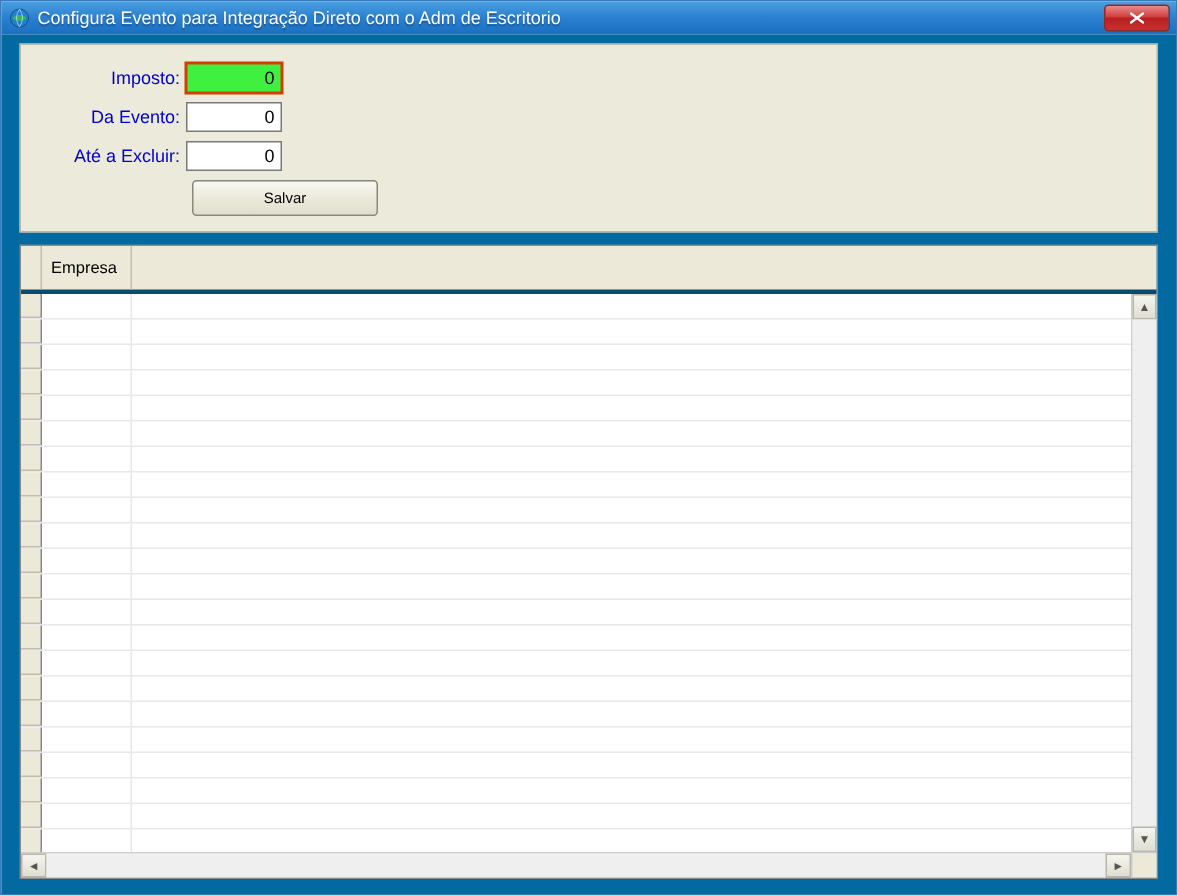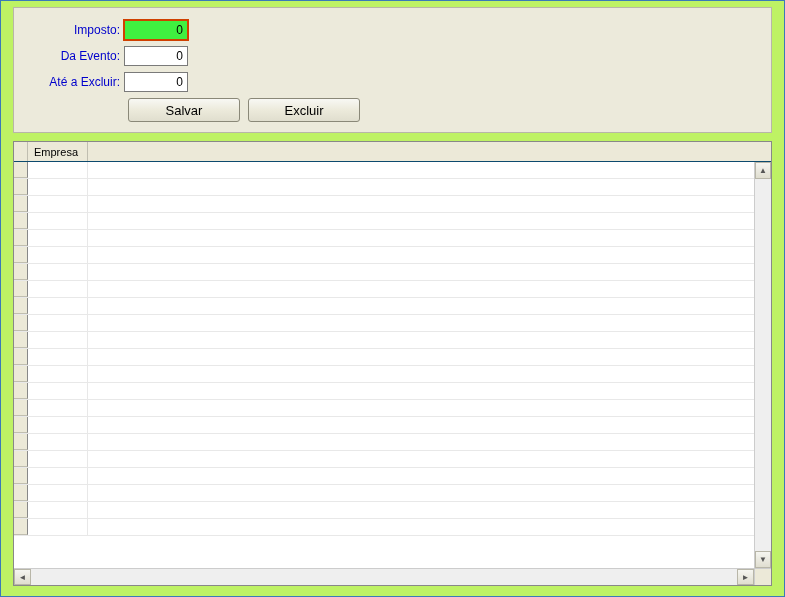--- a/index.html
+++ b/index.html
@@ -58,21 +58,21 @@
       align-items: center;
       justify-content: center;
       cursor: pointer;
     }
     .close-btn svg {
       width: 10px;
       height: 8px;
     }
     .content {
       flex: 1;
-      background: #bef264;
+      background: #0369a1;
       padding: 6px 12px 10px 12px;
       display: flex;
       flex-direction: column;
       gap: 8px;
     }
     .form-panel {
       background: #eceadb;
       border: 1px solid #b8b6a8;
       padding: 12px 14px 10px 14px;
     }
@@ -106,42 +106,42 @@
     .button-row {
       display: flex;
       gap: 8px;
       margin-top: 6px;
       padding-left: 100px;
     }
     .button-row .spacer {
       flex: 1;
     }
     .win-button {
-      width: 112px;
+      width: 124px;
       height: 24px;
       background: linear-gradient(to bottom, #f8f8f4 0%, #eceadb 50%, #e0dece 100%);
       border: 1px solid #8a8878;
       border-radius: 3px;
-      font-size: 13px;
+      font-size: 10px;
       cursor: pointer;
       color: #000;
     }
     .grid-wrapper {
       flex: 1;
       border: 1px solid #888;
       display: flex;
       flex-direction: column;
       min-height: 0;
       position: relative;
     }
     .grid-header {
       display: flex;
       background: #ece9d8;
-      border-bottom: 1px solid #0c4a6e;
-      height: 20px;
+      border-bottom: 3px solid #0c4a6e;
+      height: 32px;
     }
     .grid-header-cell {
       border-right: 1px solid #c0beb0;
       padding: 1px 6px;
       font-size: 11px;
       color: #000;
       display: flex;
       align-items: center;
     }
     .col-indicator { width: 14px; padding:0; }
@@ -221,39 +221,53 @@
     .hscroll .corner {
         width:17px;
         background:#ece9d8;
         border-left:1px solid #ccc;
     }
   </style>
 </head>
 <body>
 
 <div class="window">
+  <div class="titlebar">
+    <div class="titlebar-icon">
+      <svg viewBox="0 0 14 14">
+        <circle cx="7" cy="7" r="6" fill="#2080d0" stroke="#104070" stroke-width="0.5"></circle>
+        <path d="M2 7 Q7 3 12 7 Q7 11 2 7" fill="#40c040" opacity="0.8"></path>
+        <path d="M7 1 Q3 7 7 13 Q11 7 7 1" fill="none" stroke="#fff" stroke-width="0.5" opacity="0.7"></path>
+      </svg>
+    </div>
+    <div class="titlebar-text">Configura Evento para Integração Direto com o Adm de Escritorio</div>
+    <div class="close-btn">
+      <svg viewBox="0 0 10 8">
+        <path d="M1 1 L9 7 M9 1 L1 7" stroke="#fff" stroke-width="1.5" stroke-linecap="round"></path>
+      </svg>
+    </div>
+  </div>
 
   <div class="content">
 
     <div class="form-panel">
       <div class="form-row">
         <div class="form-label">Imposto:</div>
         <input class="form-input focused" value="0" style="">
       </div>
       <div class="form-row">
         <div class="form-label">Da Evento:</div>
         <input class="form-input" value="0" style="">
       </div>
       <div class="form-row">
         <div class="form-label">Até a Excluir:</div>
         <input class="form-input" value="0" style="">
       </div>
       <div class="button-row">
         <button class="win-button">Salvar</button>
-        <button class="win-button">Excluir</button>
         <div class="spacer"></div>
       </div>
     </div>
 
     <div class="grid-wrapper">
       <div class="grid-header">
         <div class="grid-header-cell col-indicator"></div>
         <div class="grid-header-cell col-empresa">Empresa</div>
         <div class="grid-header-cell col-scroll"></div>
       </div>

